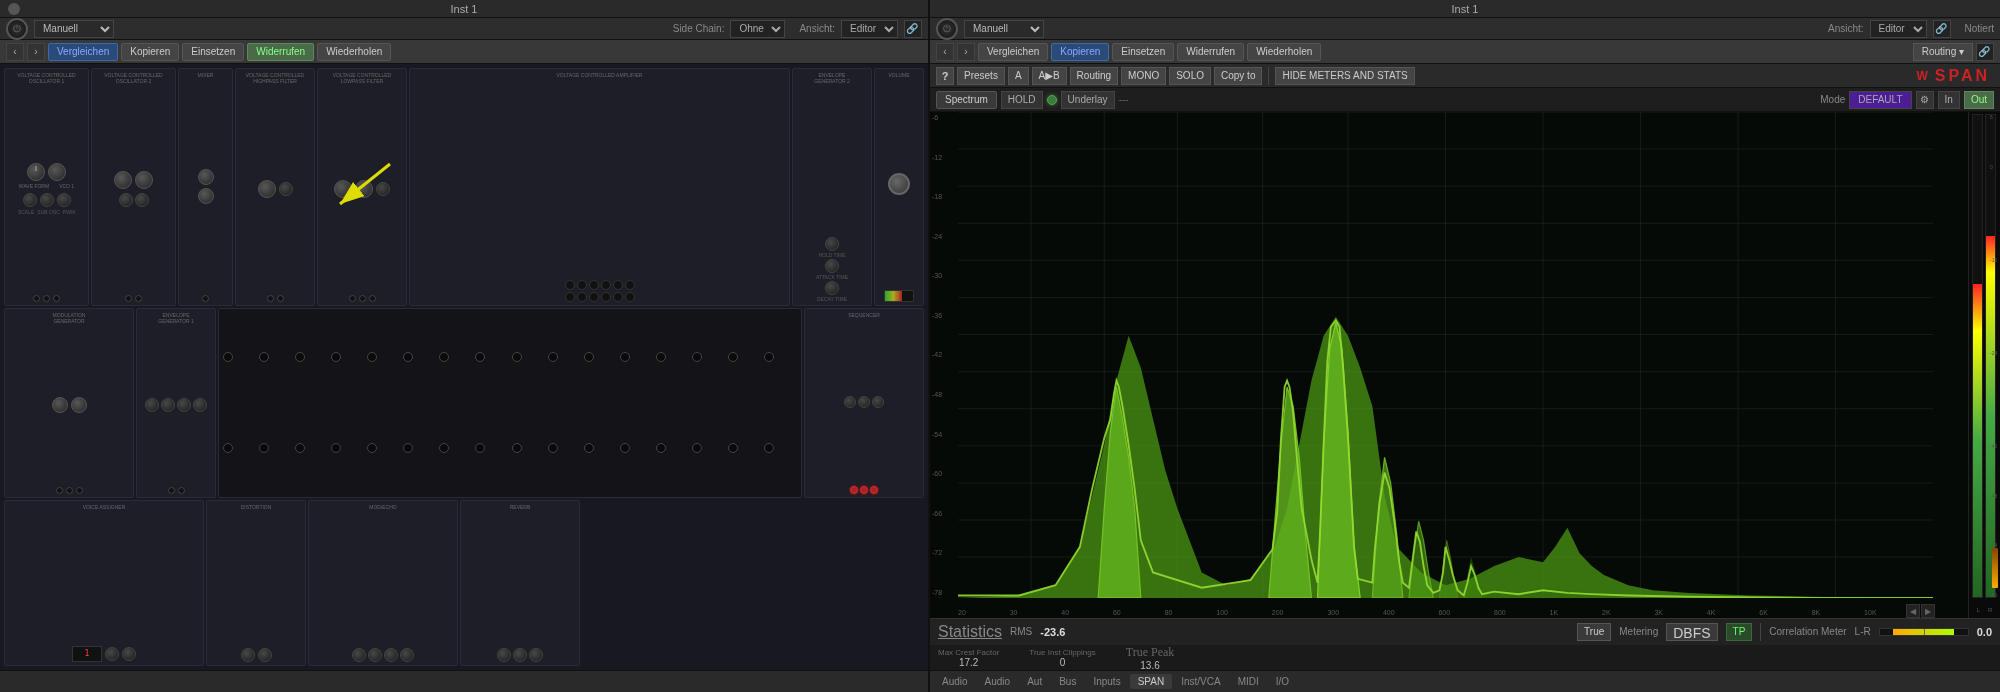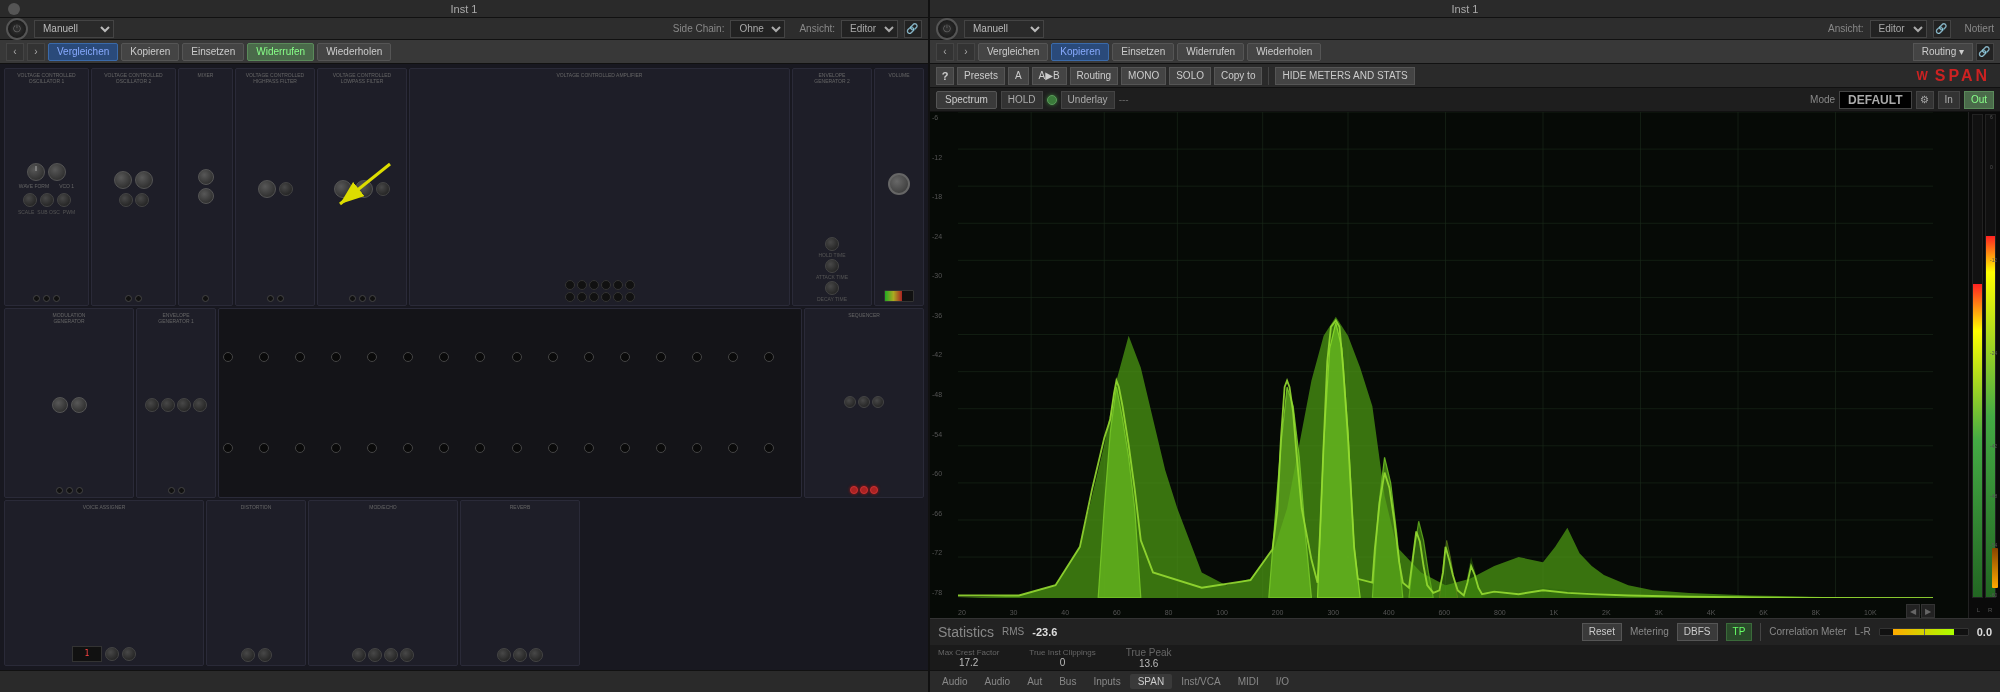--- a/index.html
+++ b/index.html
@@ -380,21 +380,21 @@
     </div>
 
     <div style="background:#1e1e1e; height:24px; display:flex; align-items:center; padding:0 6px; gap:4px; border-bottom:1px solid #111;">
       <button style="background:#3a3a3a;border:1px solid #555;color:#ccc;padding:1px 8px;font-size:10px;height:18px;cursor:pointer;border-radius:2px;">Spectrum</button>
       <button style="background:#333;border:1px solid #444;color:#aaa;padding:1px 6px;font-size:10px;height:18px;cursor:pointer;">HOLD</button>
       <div style="width:10px;height:10px;background:#3a7a3a;border-radius:50%;border:1px solid #5a9a5a;box-shadow:0 0 4px #3a7a3a;"></div>
       <button style="background:#333;border:1px solid #444;color:#aaa;padding:1px 6px;font-size:10px;height:18px;cursor:pointer;">Underlay</button>
       <span style="font-size:10px;color:#666;">---</span>
       <div style="flex:1;"></div>
       <span style="font-size:10px;color:#888;">Mode</span>
-      <button style="background:#000000;border:1px solid #444;color:#aaa;padding:1px 8px;font-size:12px;height:18px;cursor:pointer;font-weight:bold;">DEFAULT</button>
+      <button style="background:#4c1d95;border:1px solid #444;color:#aaa;padding:1px 8px;font-size:10px;height:18px;cursor:pointer;">DEFAULT</button>
       <button style="background:#333;border:1px solid #444;color:#aaa;width:18px;height:18px;cursor:pointer;font-size:10px;">⚙</button>
       <button style="background:#333;border:1px solid #444;color:#aaa;padding:1px 6px;font-size:10px;height:18px;cursor:pointer;">In</button>
       <button style="background:#4a6a4a;border:1px solid #5a8a5a;color:#8f8;padding:1px 6px;font-size:10px;height:18px;cursor:pointer;">Out</button>
     </div>
 
     <div style="flex:1; background:#080c08; display:flex; position:relative; overflow:hidden;">
 
       <div style="flex:1; position:relative; background:#060a06;">
 
         <div style="position:absolute; left:0; top:0; bottom:20px; width:28px; display:flex; flex-direction:column; justify-content:space-between; padding:2px 2px; z-index:2;">
@@ -513,27 +513,27 @@
         <div style="position:absolute; bottom:5px; left:0; right:0; display:flex; justify-content:center; gap:8px;">
           <span style="font-size:6px;color:#555;">L</span>
           <span style="font-size:6px;color:#555;">R</span>
         </div>
 
         <div style="position:absolute; right:2px; bottom:30px; width:6px; height:40px; background:linear-gradient(180deg,#884400,#ffaa00); border-radius:1px;"></div>
       </div>
     </div>
 
     <div style="background:#222; height:26px; display:flex; align-items:center; padding:0 8px; gap:8px; border-top:1px solid #333;">
-      <span style="font-size:14px;color:#888;">Statistics</span>
+      <span style="font-size:16px;color:#888;text-decoration:underline;">Statistics</span>
       <span style="font-size:10px;color:#888;">RMS</span>
       <span style="font-size:11px;color:#ddd;font-weight:bold;">-23.6</span>
       <div style="flex:1;"></div>
-      <button style="background:#3a3a3a;border:1px solid #555;color:#ccc;padding:1px 6px;font-size:10px;height:18px;cursor:pointer;">Reset</button>
+      <button style="background:#3a3a3a;border:1px solid #555;color:#ccc;padding:1px 6px;font-size:10px;height:18px;cursor:pointer;">True</button>
       <span style="font-size:10px;color:#888;">Metering</span>
-      <button style="background:#3a3a3a;border:1px solid #555;color:#ccc;padding:1px 6px;font-size:10px;height:18px;cursor:pointer;">DBFS</button>
+      <button style="background:#3a3a3a;border:1px solid #555;color:#ccc;padding:1px 6px;font-size:14px;height:18px;cursor:pointer;">DBFS</button>
       <button style="background:#2a4a2a;border:1px solid #3a6a3a;color:#6f6;padding:1px 6px;font-size:10px;height:18px;cursor:pointer;">TP</button>
       <div style="width:1px;height:18px;background:#444;"></div>
       <span style="font-size:10px;color:#888;">Correlation Meter</span>
       <span style="font-size:10px;color:#888;">L-R</span>
 
       <div style="width:90px;height:8px;background:#111;border:1px solid #333;border-radius:1px;overflow:hidden;position:relative;">
         <div style="position:absolute;height:100%;width:70%;left:15%;background:linear-gradient(90deg,#ffaa00,#aaff00);"></div>
         <div style="position:absolute;top:0;left:50%;height:100%;width:1px;background:#666;"></div>
       </div>
       <span style="font-size:11px;color:#ddd;font-weight:bold;">0.0</span>
@@ -542,21 +542,21 @@
     <div style="background:#1a1a1a; height:26px; display:flex; align-items:center; padding:0 8px; gap:30px; border-top:1px solid #222;">
       <div style="display:flex;flex-direction:column;align-items:center;">
         <span style="font-size:8px;color:#666;">Max Crest Factor</span>
         <span style="font-size:10px;color:#bbb;">17.2</span>
       </div>
       <div style="display:flex;flex-direction:column;align-items:center;">
         <span style="font-size:8px;color:#666;">True Inst Clippings</span>
         <span style="font-size:10px;color:#bbb;">0</span>
       </div>
       <div style="display:flex;flex-direction:column;align-items:center;">
-        <span style="font-size:10px;color:#666;">True Peak</span>
+        <span style="font-size:12px;color:#666;font-family:Liberation Serif, serif;">True Peak</span>
         <span style="font-size:10px;color:#bbb;">13.6</span>
       </div>
     </div>
 
     <div style="background:#2a2a2a; height:22px; display:flex; align-items:center; gap:1px; padding:0 4px; border-top:1px solid #111;">
       <div style="padding:2px 8px;font-size:10px;color:#888;cursor:pointer;border-radius:2px;">Audio</div>
       <div style="padding:2px 8px;font-size:10px;color:#888;cursor:pointer;border-radius:2px;">Audio</div>
       <div style="padding:2px 8px;font-size:10px;color:#888;cursor:pointer;border-radius:2px;text-align:right;">Aut</div>
       <div style="padding:2px 8px;font-size:10px;color:#888;cursor:pointer;border-radius:2px;">Bus</div>
       <div style="padding:2px 8px;font-size:10px;color:#888;cursor:pointer;border-radius:2px;">Inputs</div>

